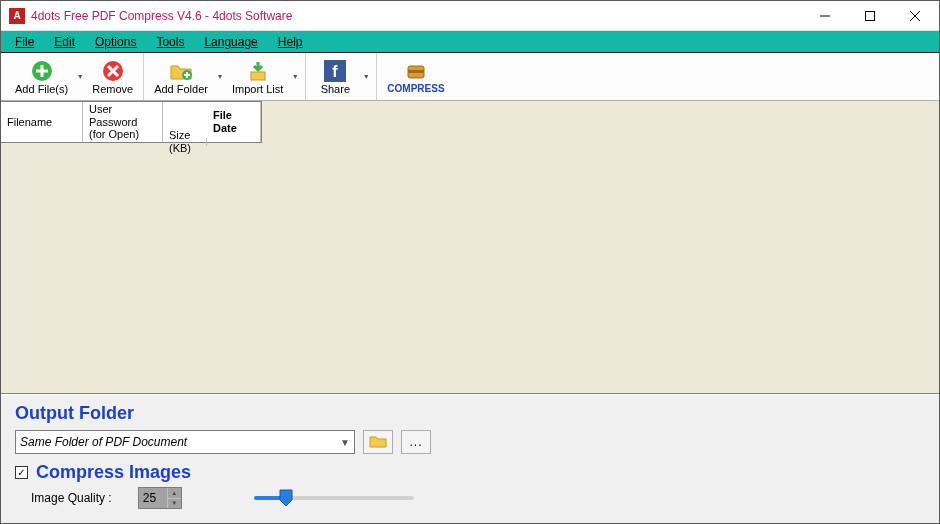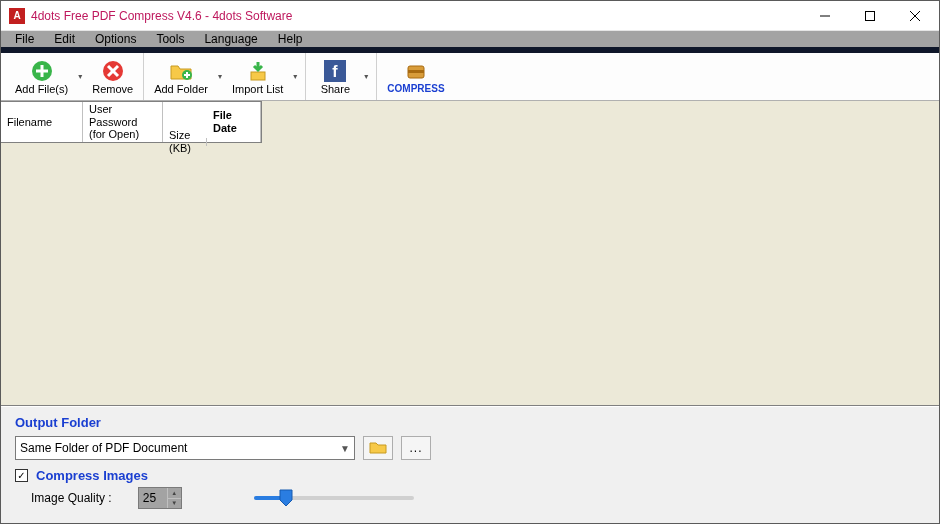--- a/index.html
+++ b/index.html
@@ -34,25 +34,26 @@
   .titlebar .title { flex: 1; color: #be185d; }
   .titlebar .winbtn {
     width: 45px; height: 28px;
     display: flex; align-items: center; justify-content: center;
     color: #000;
   }
   .titlebar .winbtn svg { stroke: #000; stroke-width: 1; fill: none; }
   
   .menubar {
     height: 22px;
-    background: #a3a3a3;
+    background: #14b8a6;
     display: flex;
     align-items: center;
     padding: 0 4px;
-    border-bottom: 6px solid #0f172a;
+    border-bottom: 1px solid #0f172a;
+    text-decoration: underline;
   }
   .menubar .menu-item {
     padding: 2px 10px;
     color: #000;
   }
   
   .toolbar {
     height: 48px;
     background: #fdfdfd;
     border-bottom: 1px solid #b0b0b0;
@@ -111,33 +112,34 @@
   }
   
   .bottom-panel {
     background: #f0f0f0;
     padding: 8px 14px 14px 14px;
     border-top: 1px solid #fff;
   }
   .section-title {
     color: #1a3fd1;
     font-weight: bold;
-    font-size: 13px;
+    font-size: 18px;
     margin-bottom: 6px;
   }
   .row { display: flex; align-items: center; gap: 8px; margin-bottom: 8px; }
   .select-box {
     width: 340px;
     height: 24px;
     background: #fff;
     border: 1px solid #7a7a7a;
     display: flex;
     align-items: center;
     padding: 0 4px;
     font-size: 12px;
+    font-style: italic;
   }
   .select-box .sel-text { flex:1; }
   .select-box .sel-arrow { font-size: 10px; color:#555; }
   .small-btn {
     width: 30px; height: 24px;
     background: #f5f5f5;
     border: 1px solid #adadad;
     display:flex;align-items:center;justify-content:center;
   }
   .checkbox {

